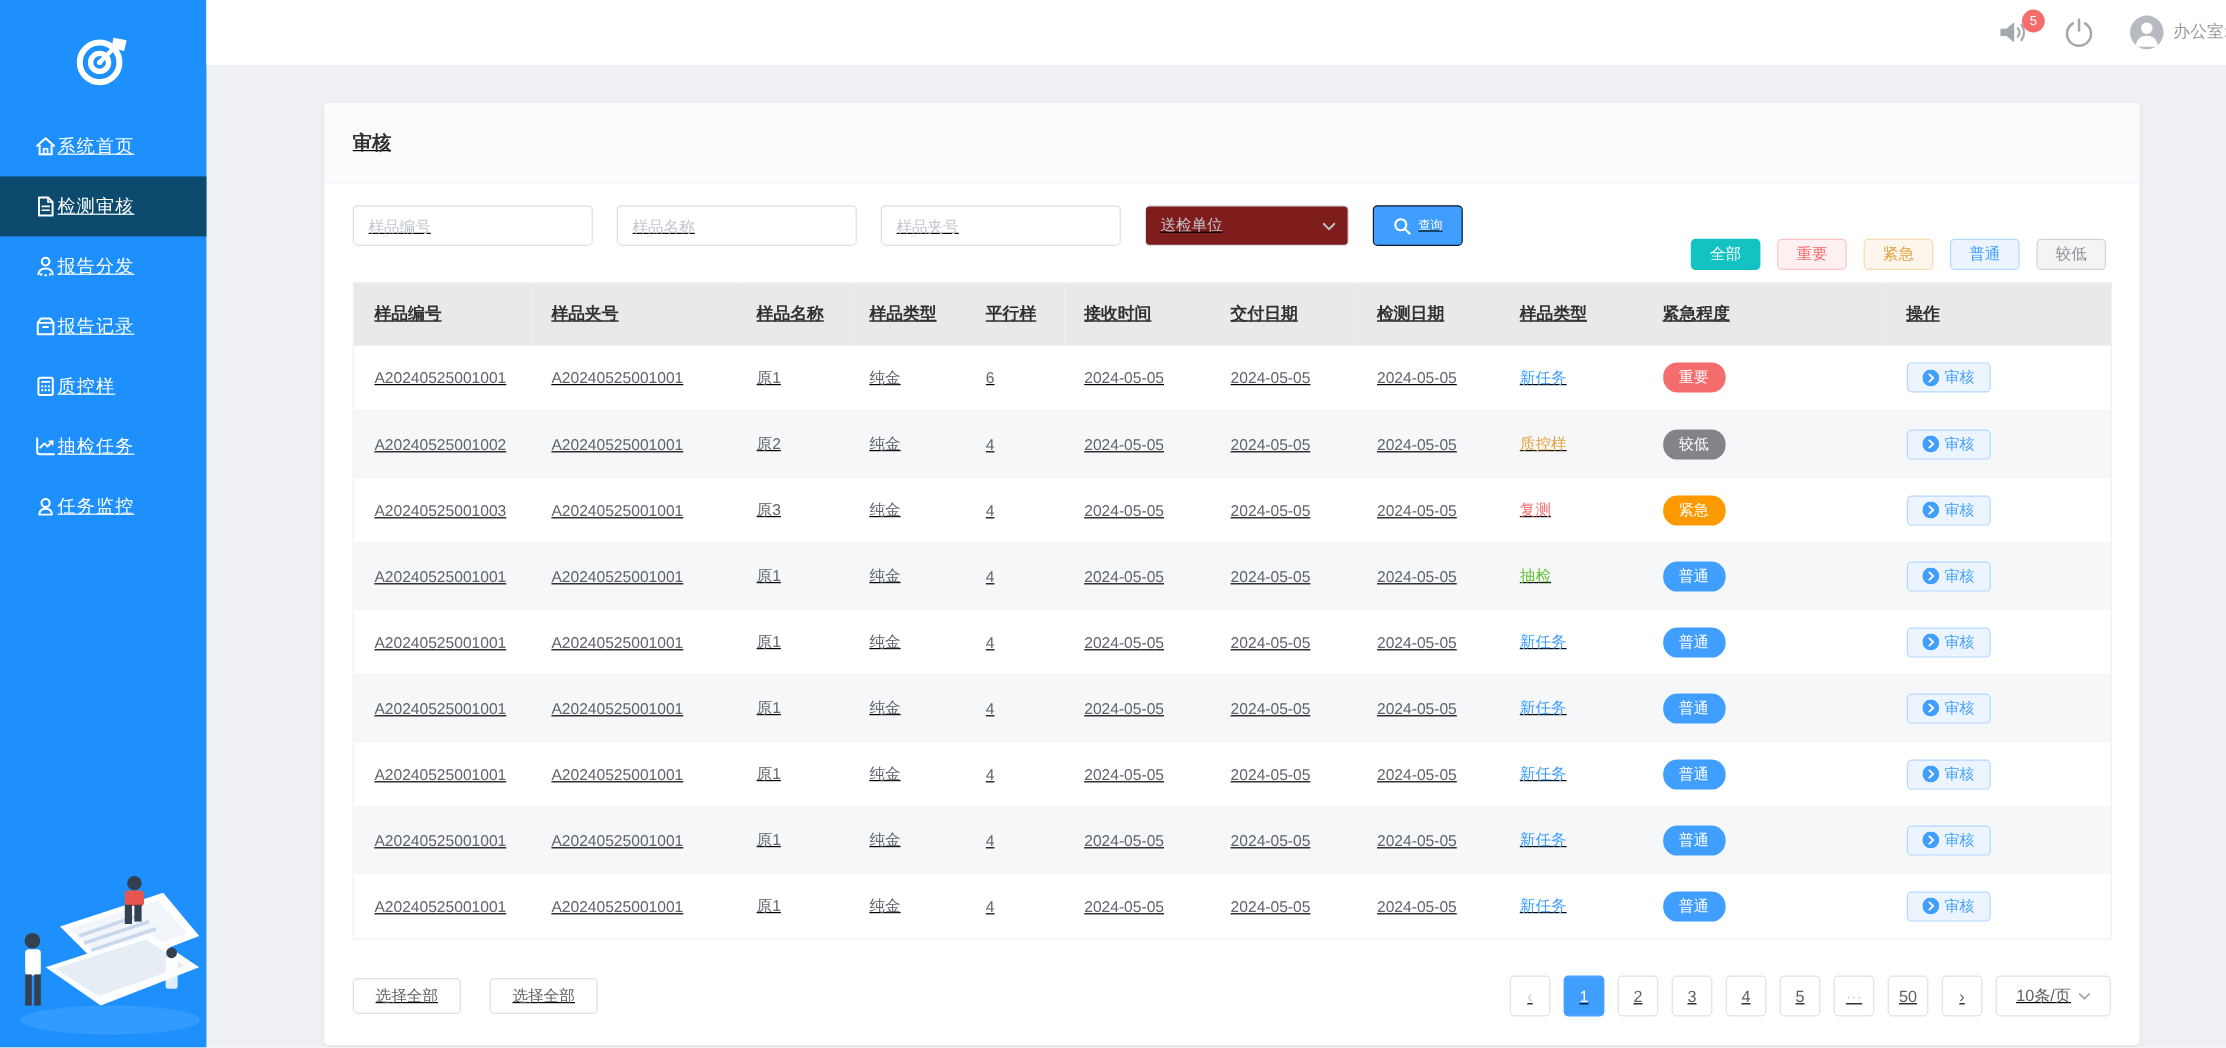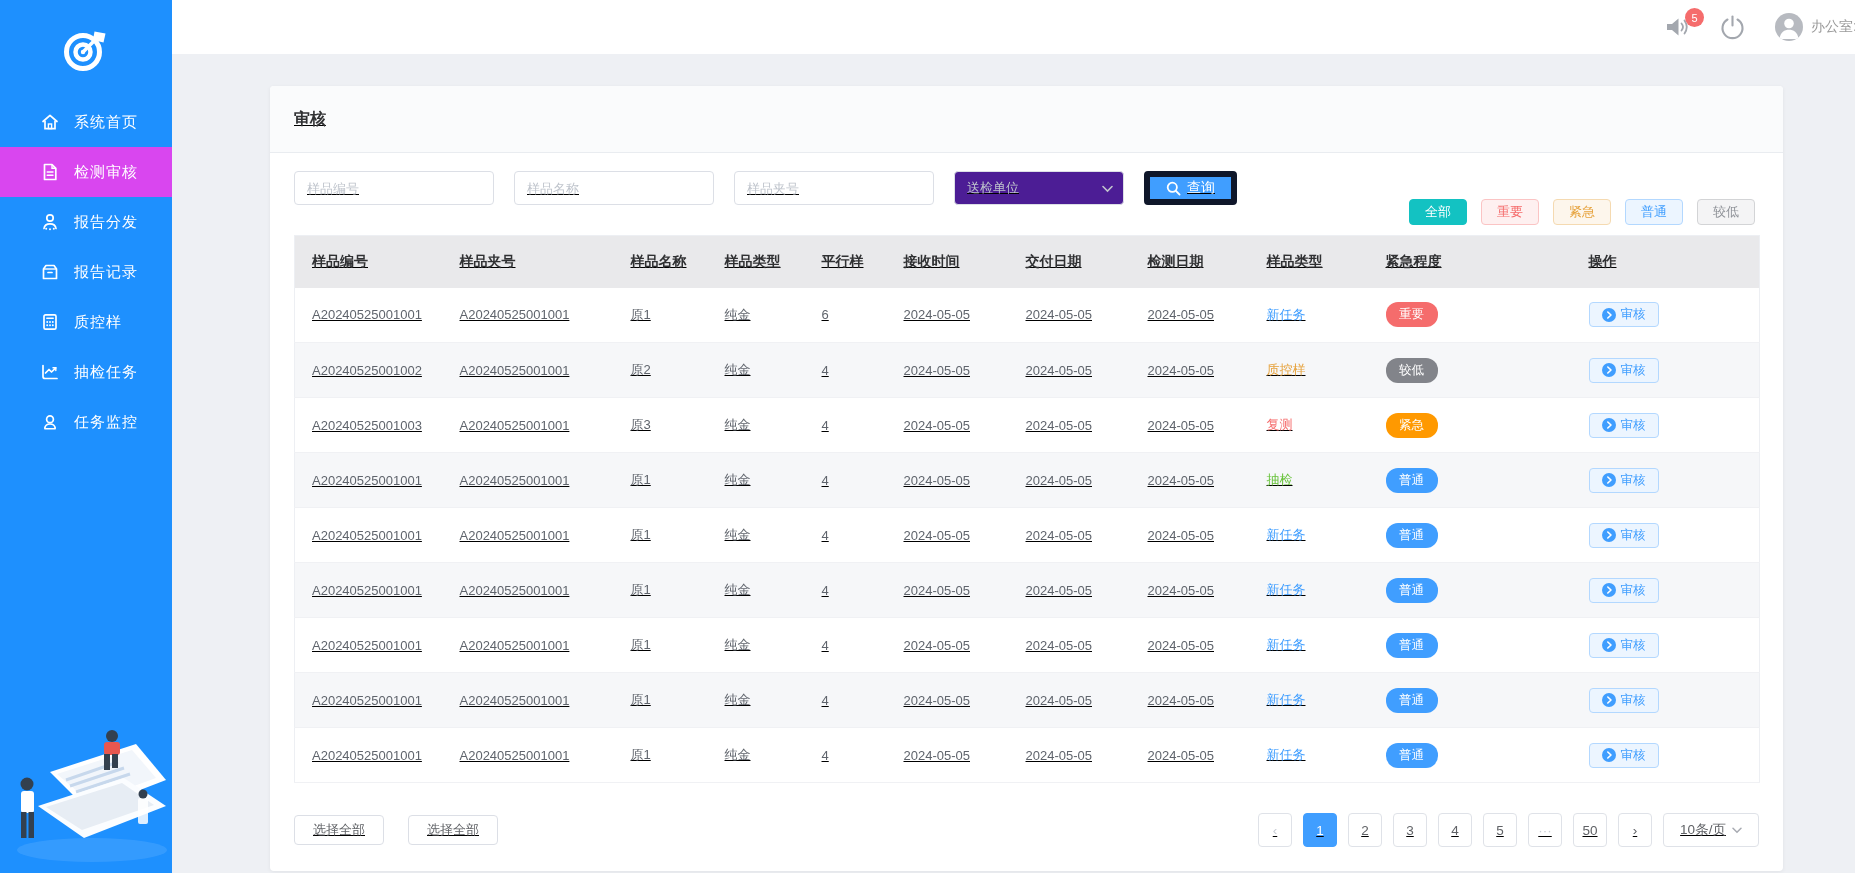--- a/index.html
+++ b/index.html
@@ -3,22 +3,22 @@
 <meta charset="utf-8">
 <style>
   * { margin:0; padding:0; box-sizing:border-box; }
   html,body { width:1855px; height:873px; overflow:hidden; }
   body { font-family:"Liberation Sans","DejaVu Sans",sans-serif; background:#eef0f4; display:flex; font-size:14px; }
 
   
   .sidebar { width:172px; min-width:172px; background:#1e90fe; display:flex; flex-direction:column; color:#fff; }
   .logo-box { height:97px; display:flex; align-items:center; justify-content:center; }
   .menu { display:flex; flex-direction:column; }
-  .menu-item { height:50px; display:flex; align-items:center; padding-left:40px; gap:14px; cursor:pointer; font-size:15px; letter-spacing:1px; }
-  .menu-item.active { background:#d946ef; }
+  .menu-item { height:50px; display:flex; align-items:center; padding-left:28px; cursor:pointer; font-size:15px; letter-spacing:1px;text-decoration:underline; }
+  .menu-item.active { background:#0c4a6e; }
   .menu-item .mi { width:20px; height:20px; display:flex; }
   .illus { margin-top:auto; padding-bottom:0; }
 
   
   .main { flex:1; display:flex; flex-direction:column; min-width:0; }
   .topbar { height:54px; background:#fff; display:flex; align-items:center; justify-content:flex-end; gap:28px; flex-shrink:0; overflow:hidden; }
   .tb-icon { position:relative; display:flex; cursor:pointer; }
   .badge { position:absolute; top:-7px; right:-13px; min-width:19px; height:19px; border-radius:10px; background:#f56c6c; color:#fff; font-size:11px; display:flex; align-items:center; justify-content:center; padding:0 4px; }
   .userbox { display:flex; align-items:center; gap:7px; margin-right:-16px; white-space:nowrap; }
   .user-label { color:#999; font-size:14px; }
@@ -28,24 +28,24 @@
   .card { background:#fff; border-radius:4px; box-shadow:0 1px 4px rgba(0,0,0,0.06);text-decoration:underline; }
   .card-header { height:67px; display:flex; align-items:center; padding-left:24px; background:#fafbfc; border-bottom:1px solid #e9ecf0; border-radius:4px 4px 0 0; }
   .card-title { font-size:16px; font-weight:bold; color:#303133; }
   .card-body { padding:18px 24px 24px 24px; }
 
   
   .filter-area { position:relative; height:64px; }
   .filter-inputs { display:flex; gap:20px; align-items:center; }
   .f-input { width:200px; height:34px; border:1px solid #dcdfe6; border-radius:4px; padding:0 12px; font-size:13px; color:#606266; outline:none; font-family:inherit; }
   .f-input::placeholder { color:#bfc4cc; }
-  .f-select { position:relative; width:170px; height:34px; border:1px solid #dcdfe6; border-radius:4px; padding:0 12px; display:flex; align-items:center; cursor:pointer; background:#4c1d95; }
+  .f-select { position:relative; width:170px; height:34px; border:1px solid #dcdfe6; border-radius:4px; padding:0 12px; display:flex; align-items:center; cursor:pointer; background:#7f1d1d; }
   .f-select .sel-text { color:#bfc4cc; font-size:13px; }
   .f-select svg { position:absolute; right:10px; top:13px; }
-  .search-btn { height:34px; padding:0 16px; background:#409eff; border:6px solid #0f172a; color:#fff; border-radius:4px; display:inline-flex; align-items:center; gap:6px; font-size:14px; cursor:pointer; font-family:inherit; }
+  .search-btn { height:34px; padding:0 16px; background:#409eff; border:1px solid #0f172a; color:#fff; border-radius:4px; display:inline-flex; align-items:center; gap:6px; font-size:10px; cursor:pointer; font-family:inherit; }
   .chips { position:absolute; right:4px; top:28px; display:flex; gap:14px; }
   .chip { height:26px; padding:0 15px; border-radius:4px; font-size:13px; border:1px solid transparent; cursor:pointer; font-family:inherit; }
   .chip-teal   { background:#13c2c2; border-color:#13c2c2; color:#fff; }
   .chip-red    { background:#fef0f0; border-color:#fbc4c4; color:#f56c6c; }
   .chip-orange { background:#fdf6ec; border-color:#f5dab1; color:#e6a23c; }
   .chip-blue   { background:#ecf5ff; border-color:#b3d8ff; color:#409eff; }
   .chip-gray   { background:#f4f4f5; border-color:#d3d4d6; color:#909399; }
 
   
   table { width:100%; border-collapse:collapse; table-layout:fixed; border:1px solid #edeff3; }

